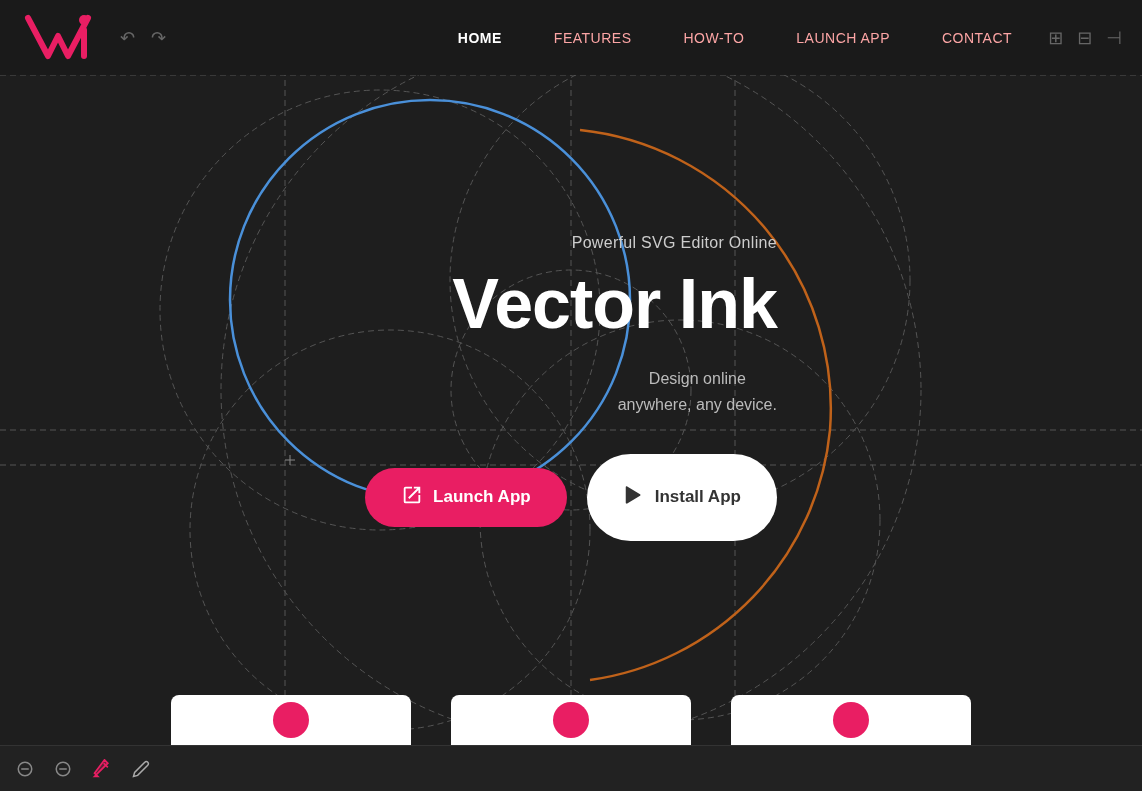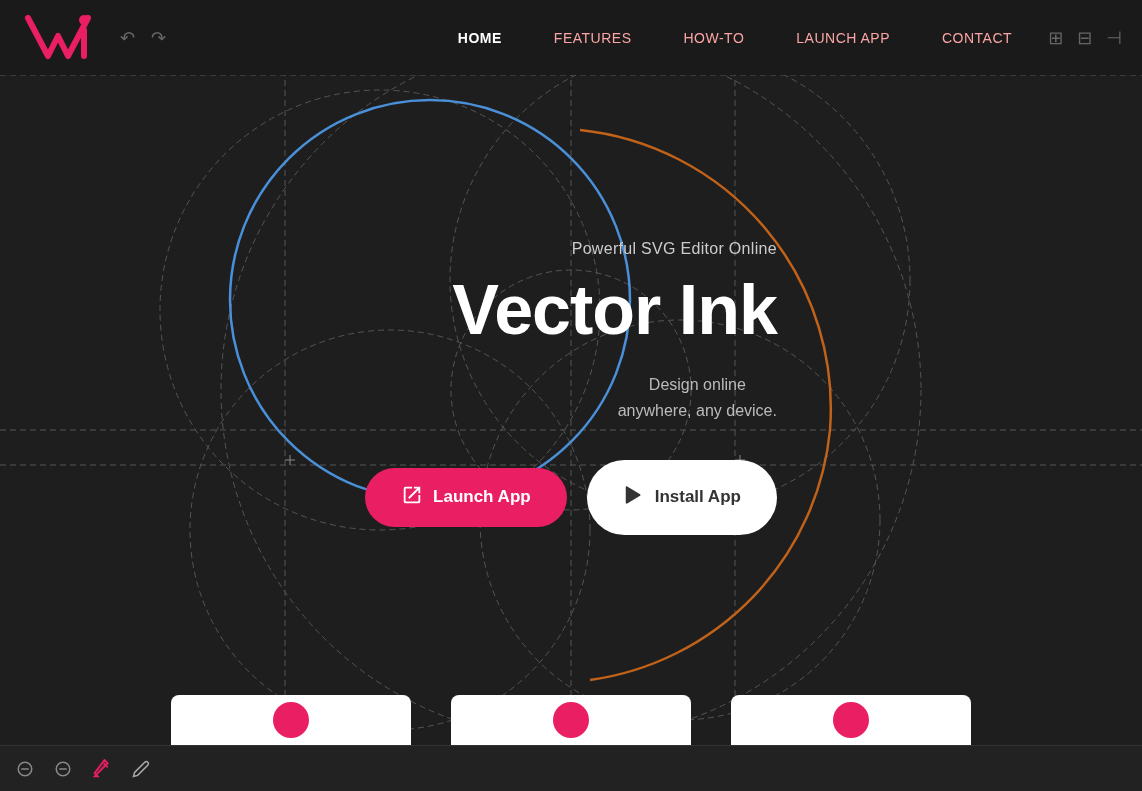--- a/index.html
+++ b/index.html
@@ -66,21 +66,21 @@
     .hero-buttons {
       display: flex; gap: 20px; align-items: center;
     }
     .btn-launch {
       background: #e91e63; color: #fff; border: none;
       padding: 16px 36px; border-radius: 50px; font-size: 17px; font-weight: 600;
       cursor: pointer; display: flex; align-items: center; gap: 10px;
     }
     .btn-install {
       background: #fff; color: #333; border: none;
-      padding: 24px 36px; border-radius: 50px; font-size: 17px; font-weight: 600;
+      padding: 30px 36px; border-radius: 50px; font-size: 17px; font-weight: 600;
       cursor: pointer; display: flex; align-items: center; gap: 10px;
     }
 
     
     .cards-strip {
       position: absolute; bottom: 0; left: 0; width: 100%; height: 65px;
       display: flex; align-items: center; justify-content: center; gap: 40px;
       background: transparent;
     }
     .card-preview {

